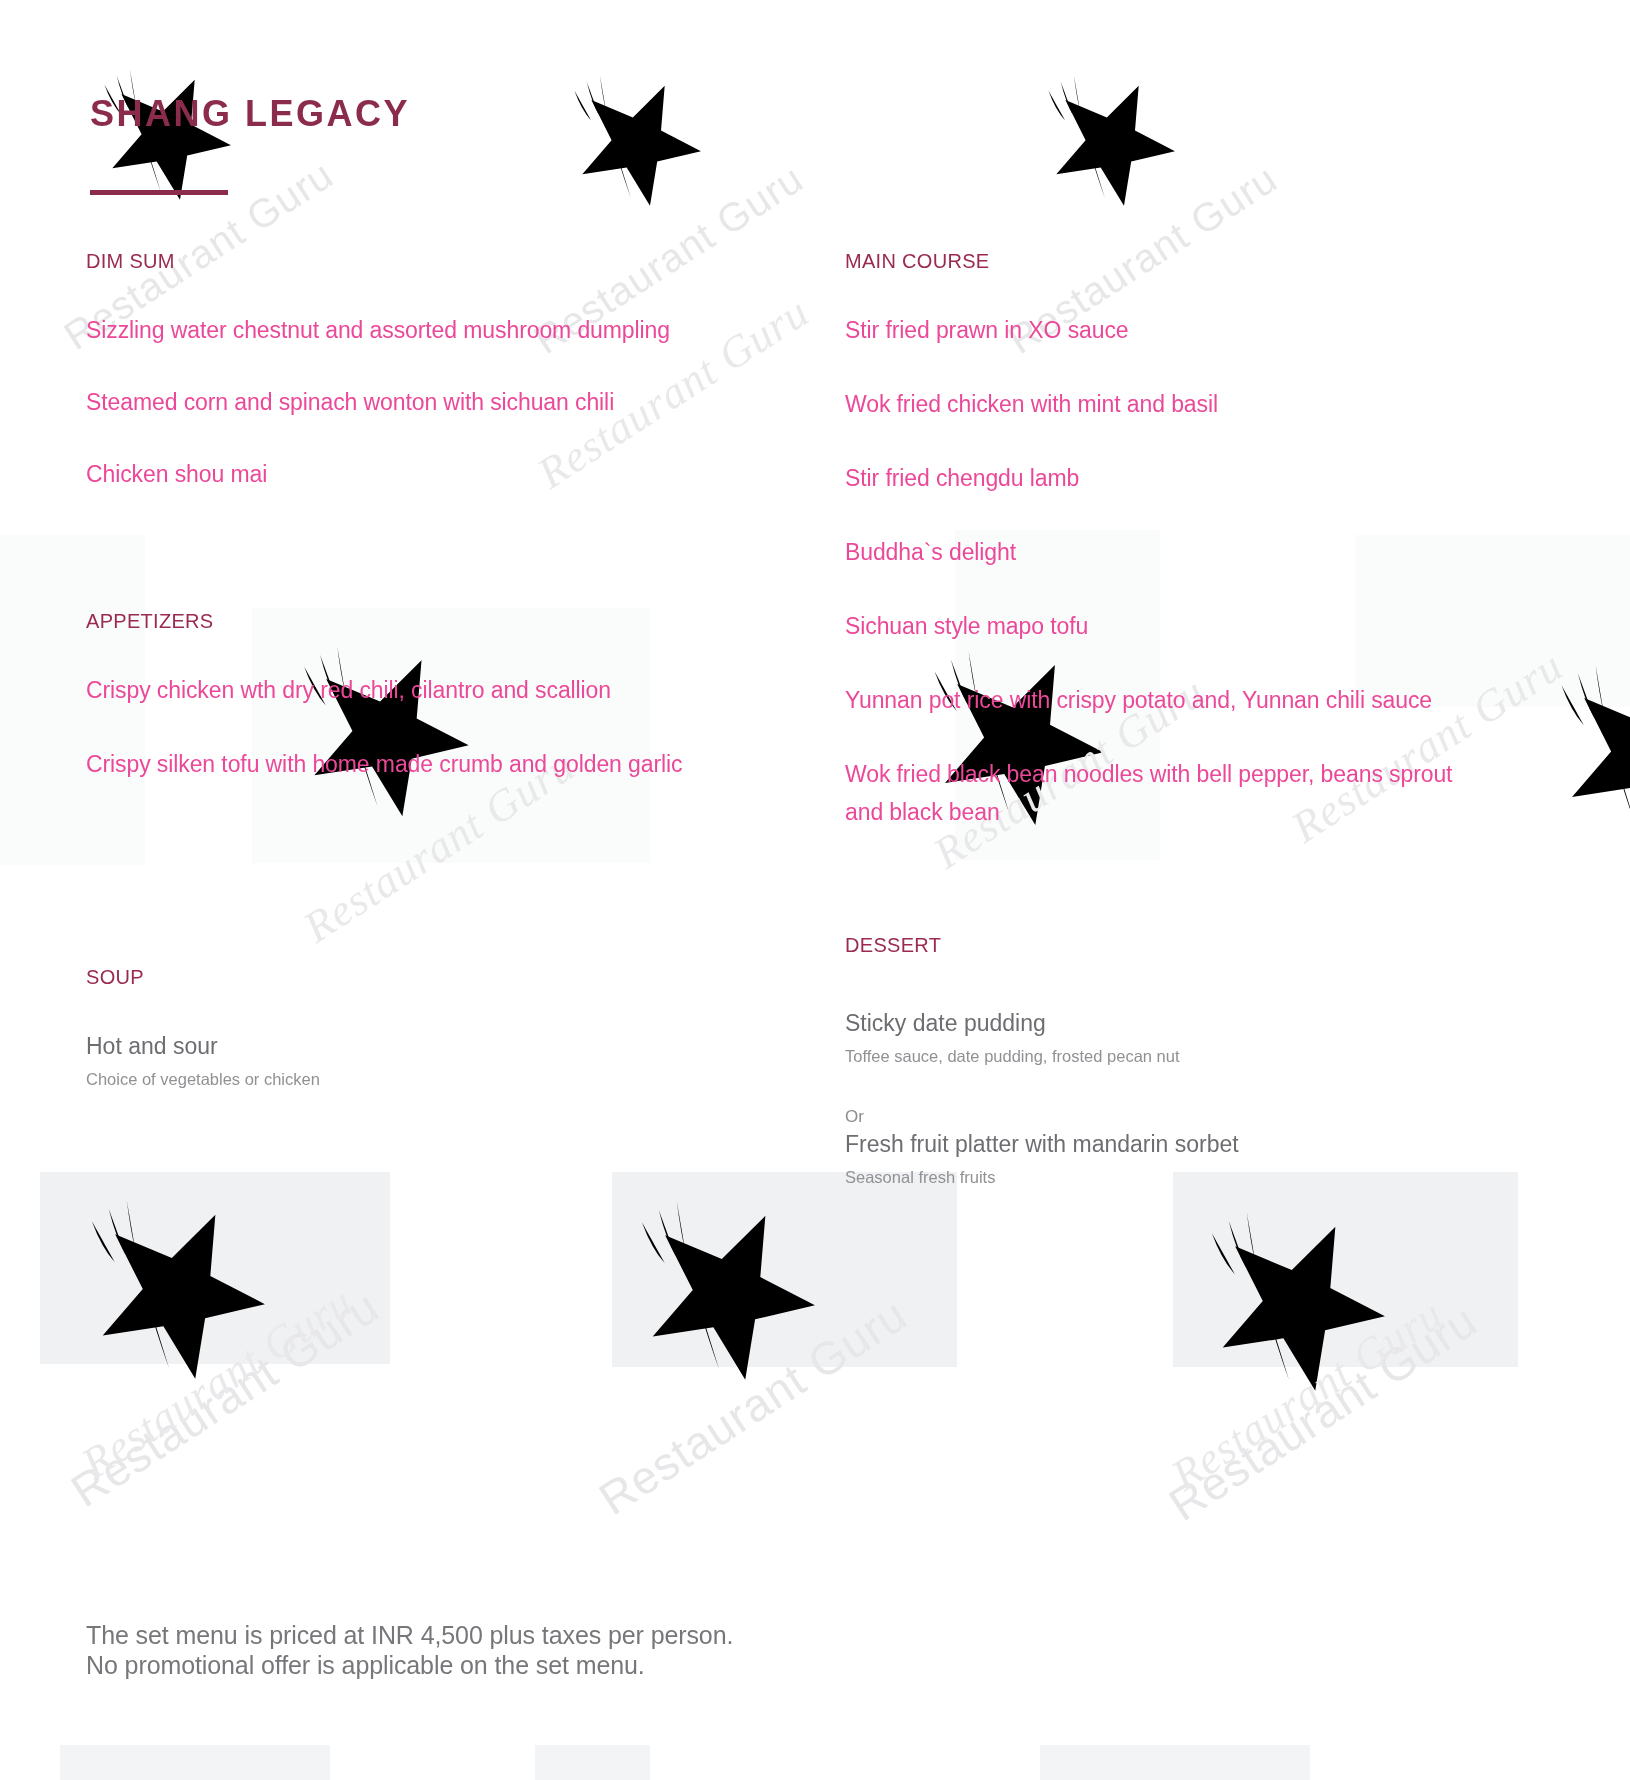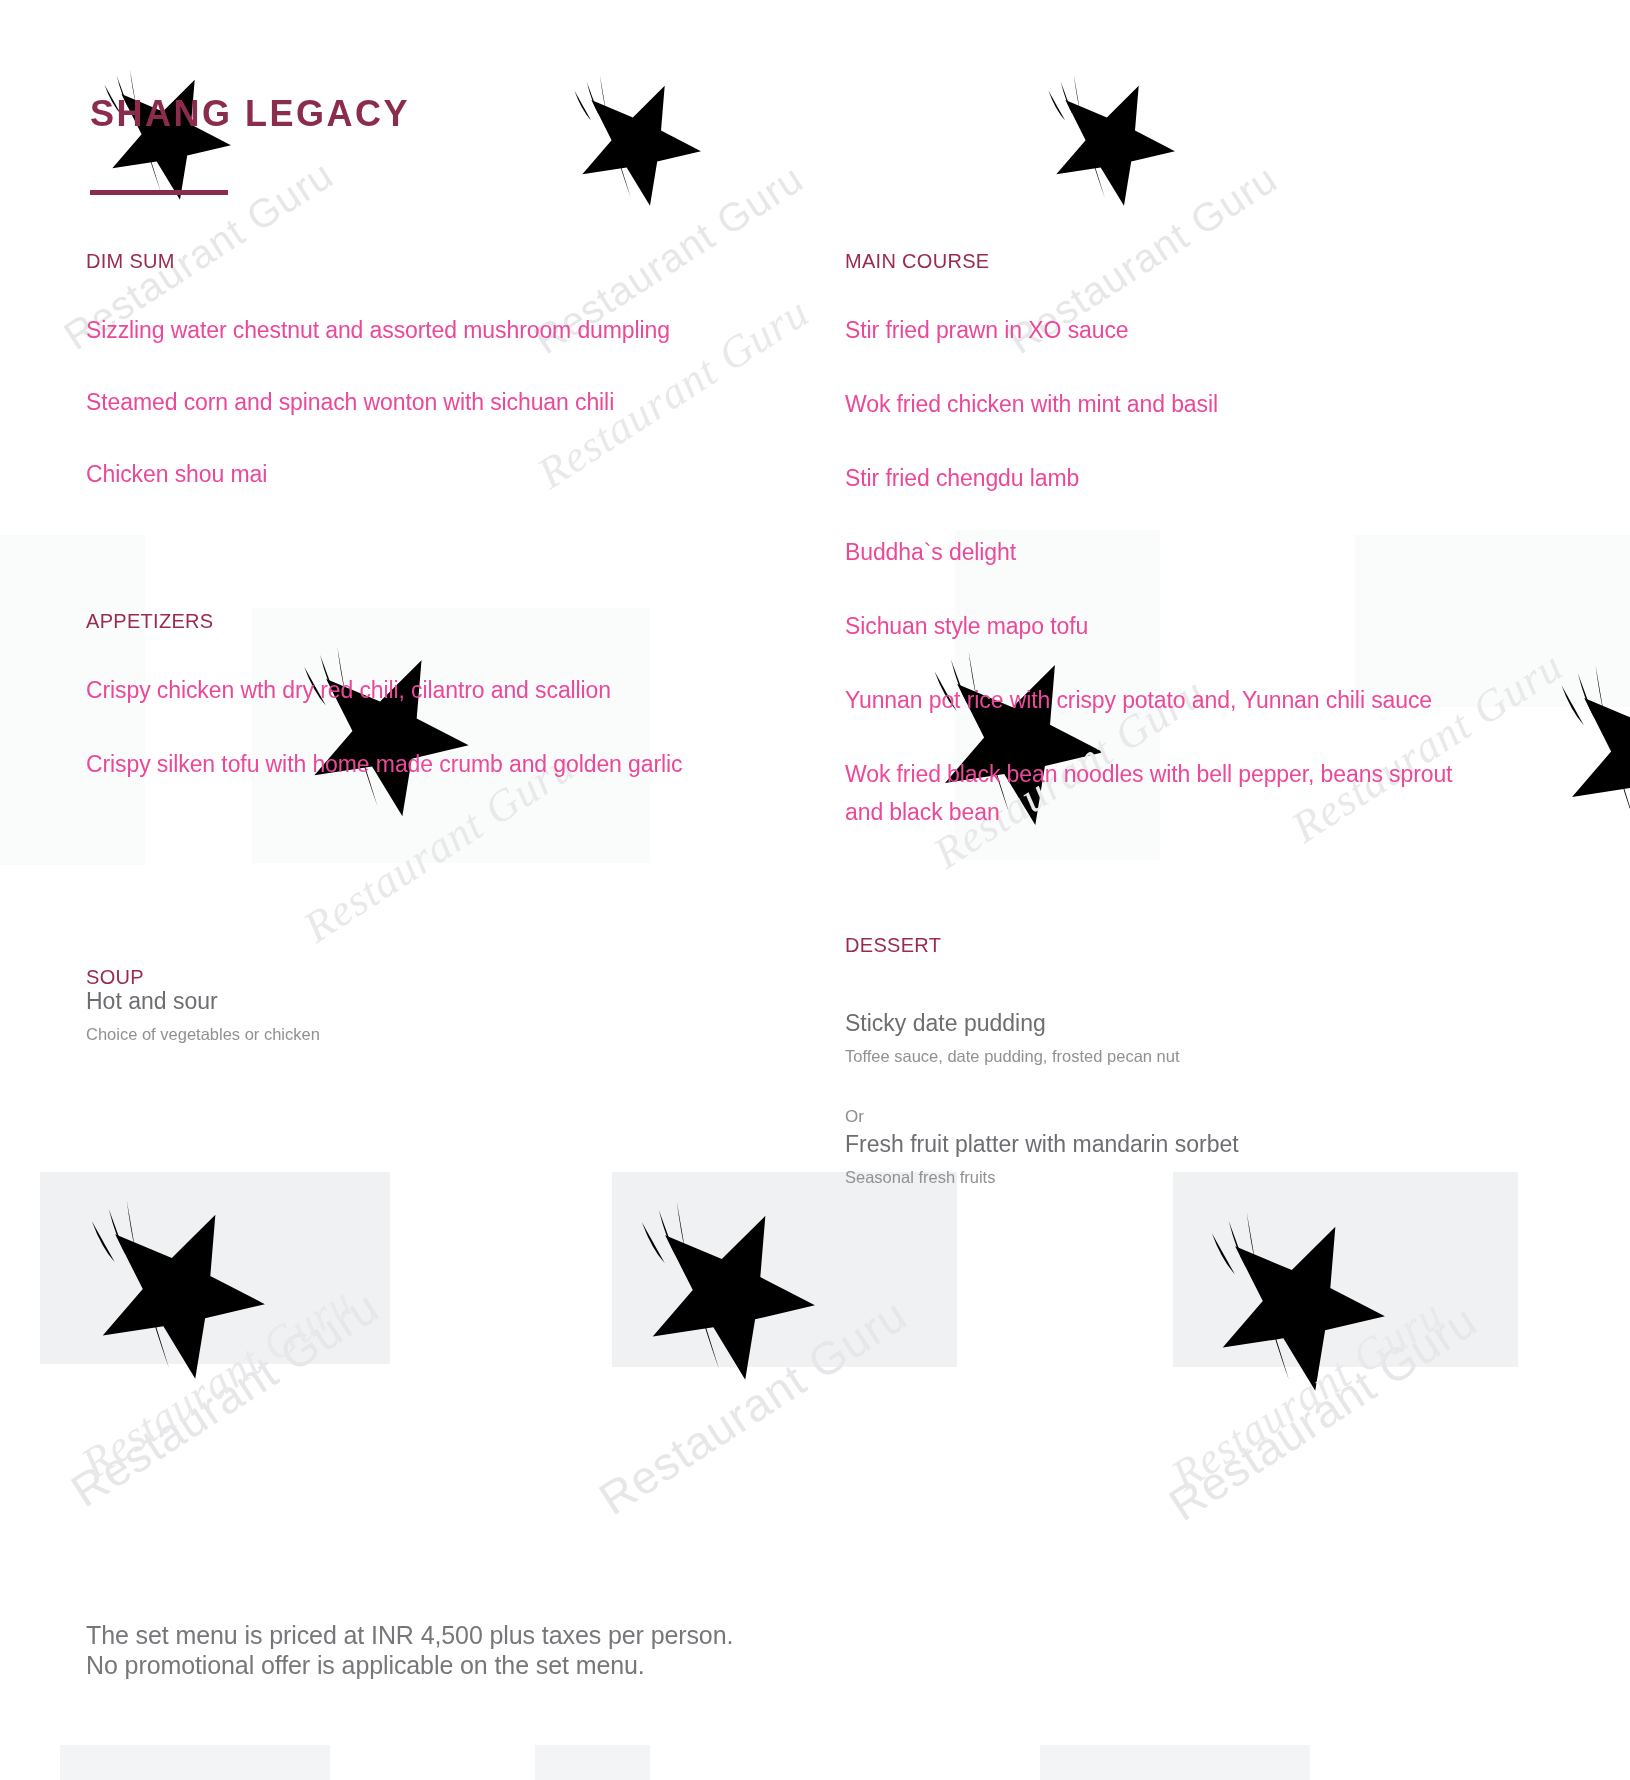--- a/index.html
+++ b/index.html
@@ -136,21 +136,21 @@
       <div class="menu-item">Chicken shou mai</div>
     </div>
 
     <h2 class="section-heading" style="top:606px;">APPETIZERS</h2>
     <div class="items items-gap36" style="top:671px;">
       <div class="menu-item">Crispy chicken wth dry red chili, cilantro and scallion</div>
       <div class="menu-item">Crispy silken tofu with home made crumb and golden garlic</div>
     </div>
 
     <h2 class="section-heading" style="top:962px;">SOUP</h2>
-    <div class="items" style="top:986px;">
+    <div class="items" style="top:1031px;">
       <div class="detail-item">
         <div class="item-name">Hot and sour</div>
         <div class="item-desc">Choice of vegetables or chicken</div>
       </div>
     </div>
 
   </div>
 
   <div class="col col-right">
 

